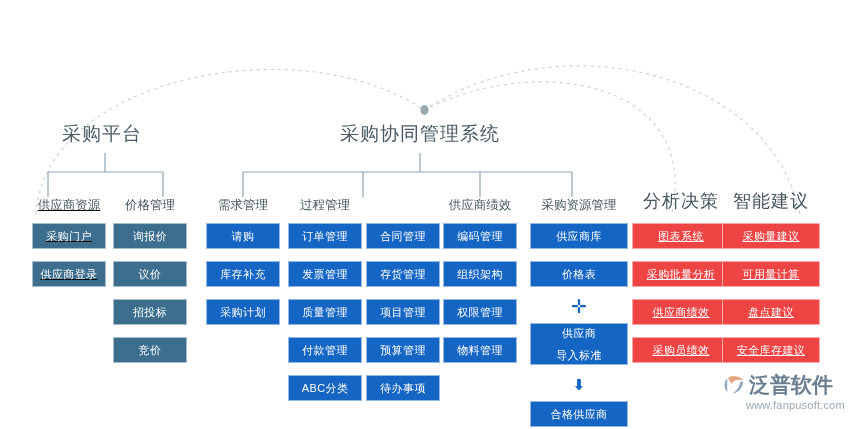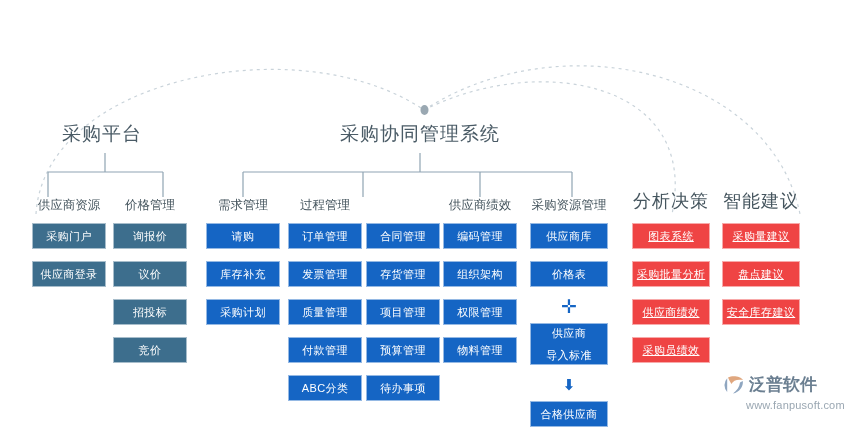--- a/index.html
+++ b/index.html
@@ -59,41 +59,41 @@
   .chip.steel{background:#3d6e8d;}
   .chip.blue{background:#1565c4;}
   .chip.teal{background:#ef4444;text-decoration:underline;}
   .chip.tall{
     height:42px;
     flex-direction:column;
     line-height:15px;
     padding:2px 0;
     gap:7px;
   }
-  .chip.wide{width:78px;}
+  .chip.wide{width:98px;}
   .sym{
     color:#1565c4;
     font-size:19px;
     line-height:14px;
     height:16px;
     margin-bottom:8px;
     font-weight:700;
     display:flex;align-items:center;justify-content:center;
   }
   .sym.arrow{font-size:15px;}
   .logo{
     position:absolute;
     left:724px;top:372px;
     width:128px;height:50px;
     display:flex;flex-direction:column;align-items:flex-start;
   }
   .logo-row{display:flex;align-items:center;gap:3px;}
   .logo-text{
     color:#6b7f91;
-    font-size:17px;
+    font-size:21px;
     font-weight:700;
     letter-spacing:0px;
     line-height:26px;
   }
   .logo-url{
     color:#9aa7b2;
     font-size:11px;
     letter-spacing:.2px;
     margin-left:22px;
     margin-top:1px;
@@ -124,21 +124,21 @@
       <path d="M 243,172 L 243,197"></path>
       <path d="M 363,172 L 363,197"></path>
       <path d="M 480,172 L 480,197"></path>
       <path d="M 572,172 L 572,197"></path>
     </g>
   </svg>
 
   <div class="root-title" style="left:62px;top:121px;">采购平台</div>
   <div class="root-title" style="left:324px;top:121px;margin-left:16px;">采购协同管理系统</div>
 
-  <div class="col" style="left:32px;top:197px;">
+  <div class="col" style="left:32px;top:197px;text-decoration:underline;">
     <div class="col-head">供应商资源</div>
     <div class="chip steel">采购门户</div>
     <div class="chip steel">供应商登录</div>
   </div>
 
   <div class="col" style="left:113px;top:197px;">
     <div class="col-head">价格管理</div>
     <div class="chip steel">询报价</div>
     <div class="chip steel">议价</div>
     <div class="chip steel">招投标</div>
@@ -195,20 +195,21 @@
     <div class="col-head big">分析决策</div>
     <div class="chip teal wide">图表系统</div>
     <div class="chip teal wide">采购批量分析</div>
     <div class="chip teal wide">供应商绩效</div>
     <div class="chip teal wide">采购员绩效</div>
   </div>
 
   <div class="col" style="left:722px;top:190px;">
     <div class="col-head big">智能建议</div>
     <div class="chip teal wide">采购量建议</div>
+    <div class="chip teal wide">可用量计算</div>
     <div class="chip teal wide">盘点建议</div>
     <div class="chip teal wide">安全库存建议</div>
   </div>
 
   <div class="logo">
     <div class="logo-row">
       <svg width="22" height="24" viewBox="0 0 22 24">
         <path d="M3.2 5.2 A10 10 0 0 0 3.2 19 L3.2 5.2 Z" fill="#8fa6c0"></path>
         <path d="M4 4.5 C9 2, 17 3.5, 19 7 C14 6, 9 7, 7.5 11 C6 8.5, 4.6 6, 4 4.5 Z" fill="#e0a77f"></path>
         <path d="M18.8 8 C19.6 13, 15.5 19.5, 9 20.6 C13 17.5, 15.6 13.5, 16 9.5 Z" fill="#8fa6c0"></path>

